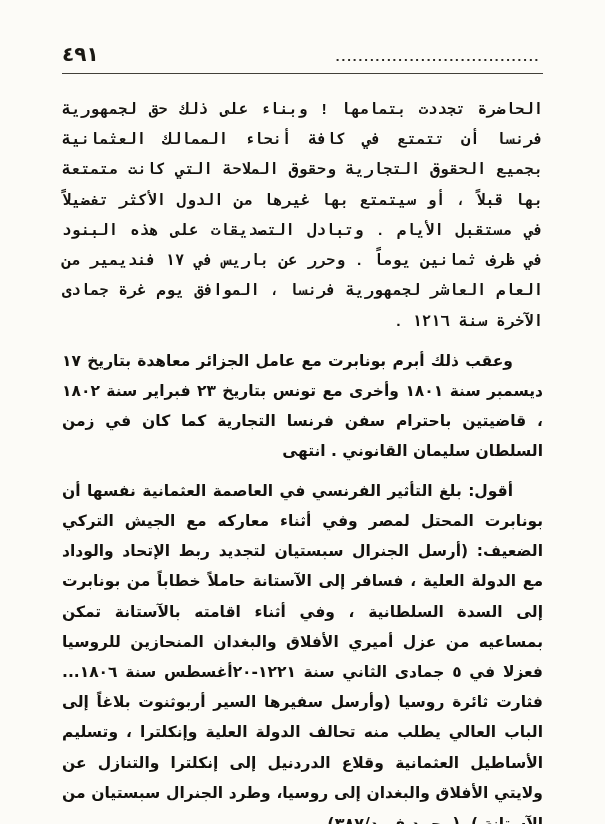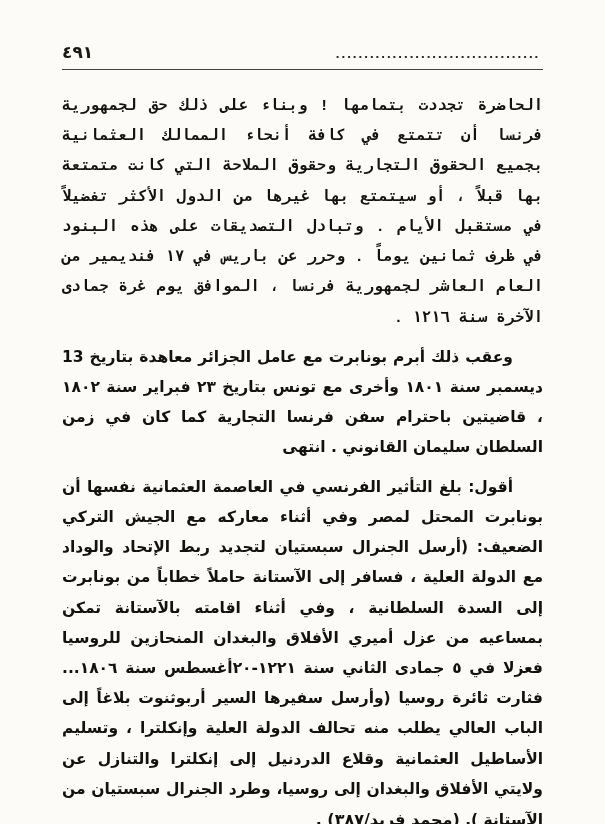--- a/index.html
+++ b/index.html
@@ -34,21 +34,21 @@
     overflow: hidden;
     padding: 0 3px;
     font-size: 11px;
     letter-spacing: 1.5px;
     color: #2a2823;
     direction: ltr;
     text-align: right;
   }
   .page-number {
     flex: 0 0 auto;
-    font-size: 17px;
+    font-size: 20px;
     padding-right: 4px;
   }
   .header-rule {
     border: 0;
     border-bottom: 1.6px solid #42403a;
     margin: 7px 0 0 0;
   }
   .page-body {
     margin-top: 21px;
     font-size: 15.5px;
@@ -70,21 +70,21 @@
     <span class="dot-leader">....................................</span>
     <span class="page-number">٤٩١</span>
   </header>
 
   <hr class="header-rule">
 
   <main class="page-body">
 
     <p class="para no-indent">الحاضرة تجددت بتمامها ! وبناء على ذلك حق لجمهورية فرنسا أن تتمتع في كافة أنحاء الممالك العثمانية بجميع الحقوق التجارية وحقوق الملاحة التي كانت متمتعة بها قبلاً ، أو سيتمتع بها غيرها من الدول الأكثر تفضيلاً في مستقبل الأيام . وتبادل التصديقات على هذه البنود في ظرف ثمانين يوماً . وحرر عن باريس في ١٧ فنديمير من العام العاشر لجمهورية فرنسا ، الموافق يوم غرة جمادى الآخرة سنة ١٢١٦ .</p>
 
-    <p class="para">وعقب ذلك أبرم بونابرت مع عامل الجزائر معاهدة بتاريخ 13 ديسمبر سنة ١٨٠١ وأخرى مع تونس بتاريخ ٢٣ فبراير سنة ١٨٠٢ ، قاضيتين باحترام سفن فرنسا التجارية كما كان في زمن السلطان سليمان القانوني . انتهى</p>
+    <p class="para">وعقب ذلك أبرم بونابرت مع عامل الجزائر معاهدة بتاريخ ١٧ ديسمبر سنة ١٨٠١ وأخرى مع تونس بتاريخ ٢٣ فبراير سنة ١٨٠٢ ، قاضيتين باحترام سفن فرنسا التجارية كما كان في زمن السلطان سليمان القانوني . انتهى</p>
 
     <p class="para"><span>أقول: بلغ التأثير الفرنسي في العاصمة العثمانية نفسها أن بونابرت المحتل لمصر وفي أثناء معاركه مع الجيش التركي الضعيف: (أرسل الجنرال سبستيان لتجديد ربط الإتحاد والوداد مع الدولة العلية ، فسافر إلى الآستانة حاملاً خطاباً من بونابرت إلى السدة السلطانية ، وفي أثناء اقامته بالآستانة تمكن بمساعيه من عزل أميري الأفلاق والبغدان المنحازين للروسيا فعزلا في ٥ جمادى الثاني سنة ١٢٢١-٢٠أغسطس سنة ١٨٠٦... فثارت ثائرة روسيا (وأرسل سفيرها السير أربوثنوت بلاغاً إلى الباب العالي يطلب منه تحالف الدولة العلية وإنكلترا ، وتسليم الأساطيل العثمانية وقلاع الدردنيل إلى إنكلترا والتنازل عن ولايتي الأفلاق والبغدان إلى روسيا، وطرد الجنرال سبستيان من الآستانة ).</span>
       <span class="citation">(محمد فريد/٣٨٧) .</span></p>
 
     <p class="para">أقول: هذا الشريط للعلاقة بين تركيا وفرنسا يدلك على أن حضور مستشار ملك فرنسا مع الجيش التركي في غزوه لإيران ، إنما كان استمراراً لحضور فرنسا وراء ثورة السلطان سليم وقتله لأبيه ، وإيقافه تقدمه في أوروبا ، وفتحه جبهة حرب داخلية ضد الشيعة وإيران .</p>
 
   </main>
 </div>
 
 </body></html>

